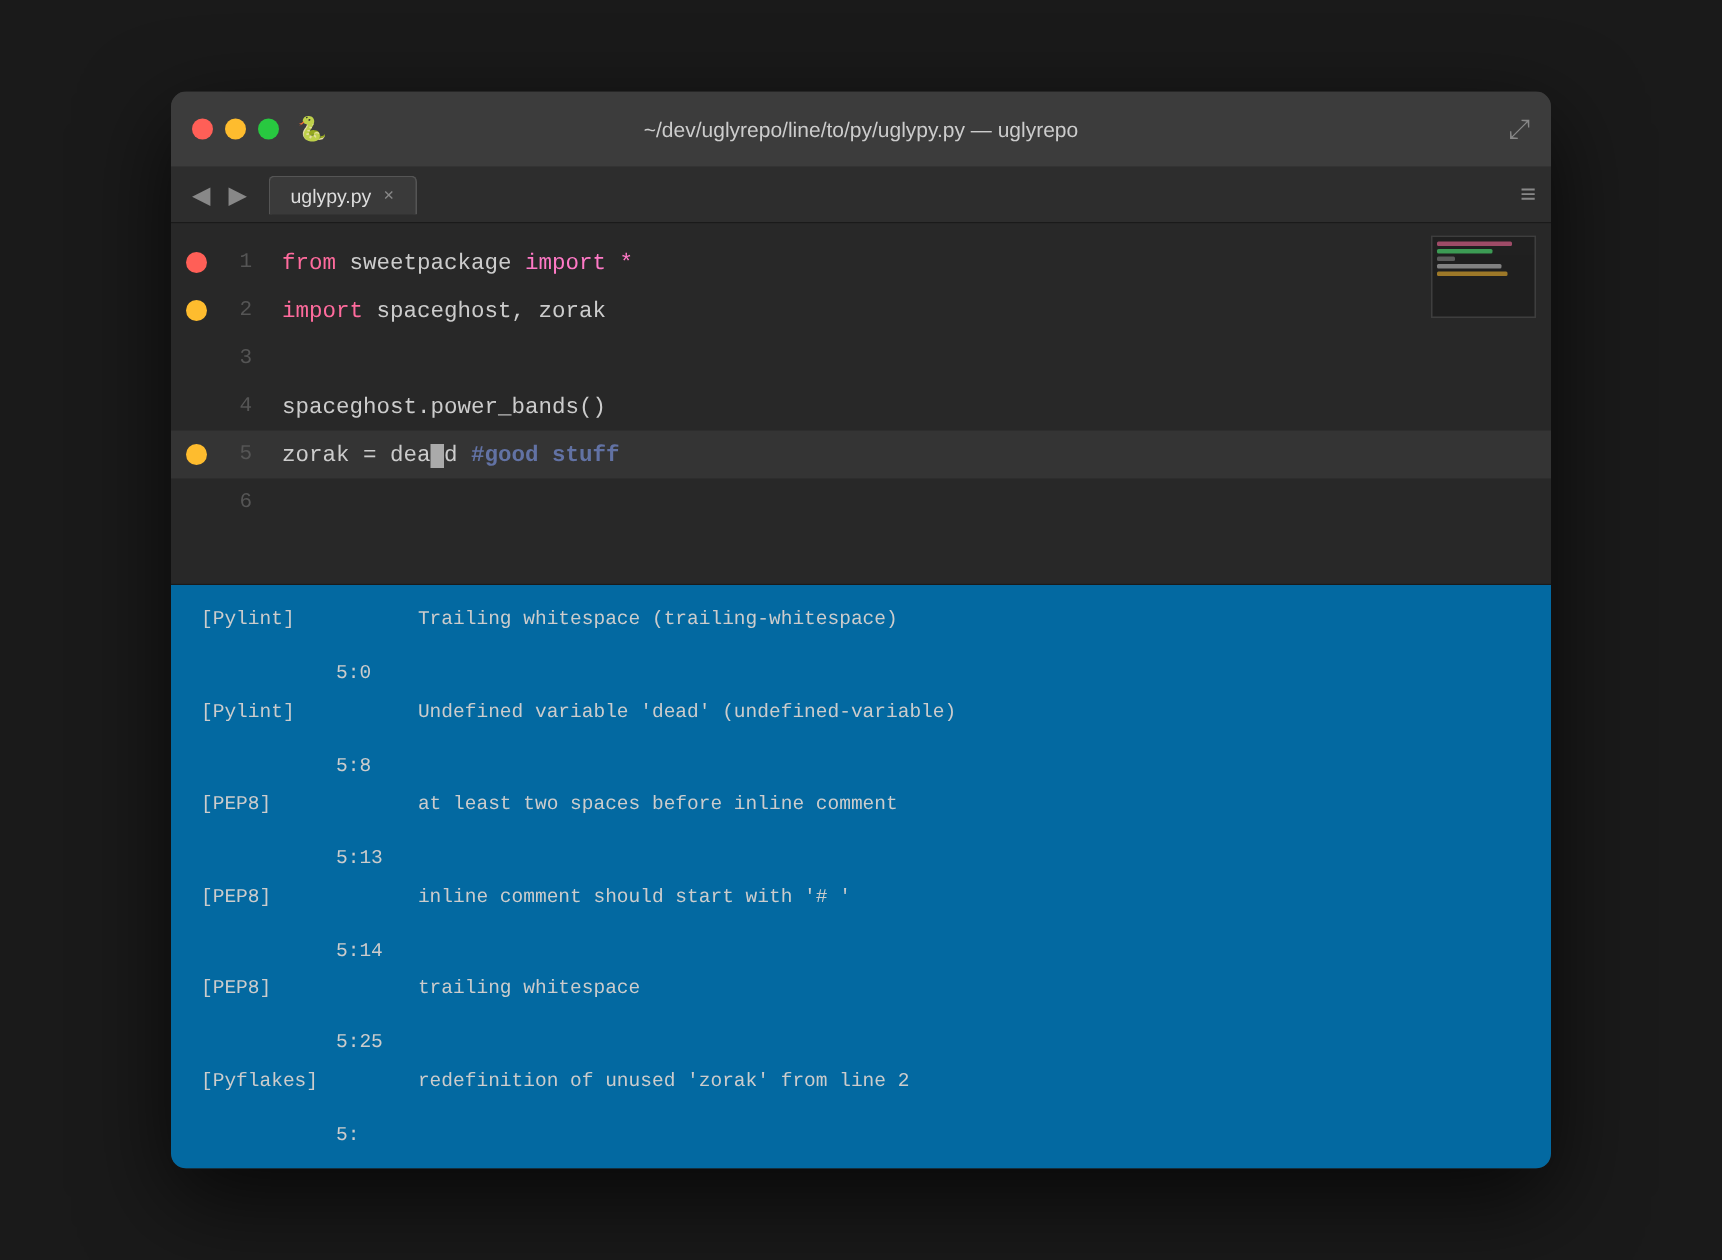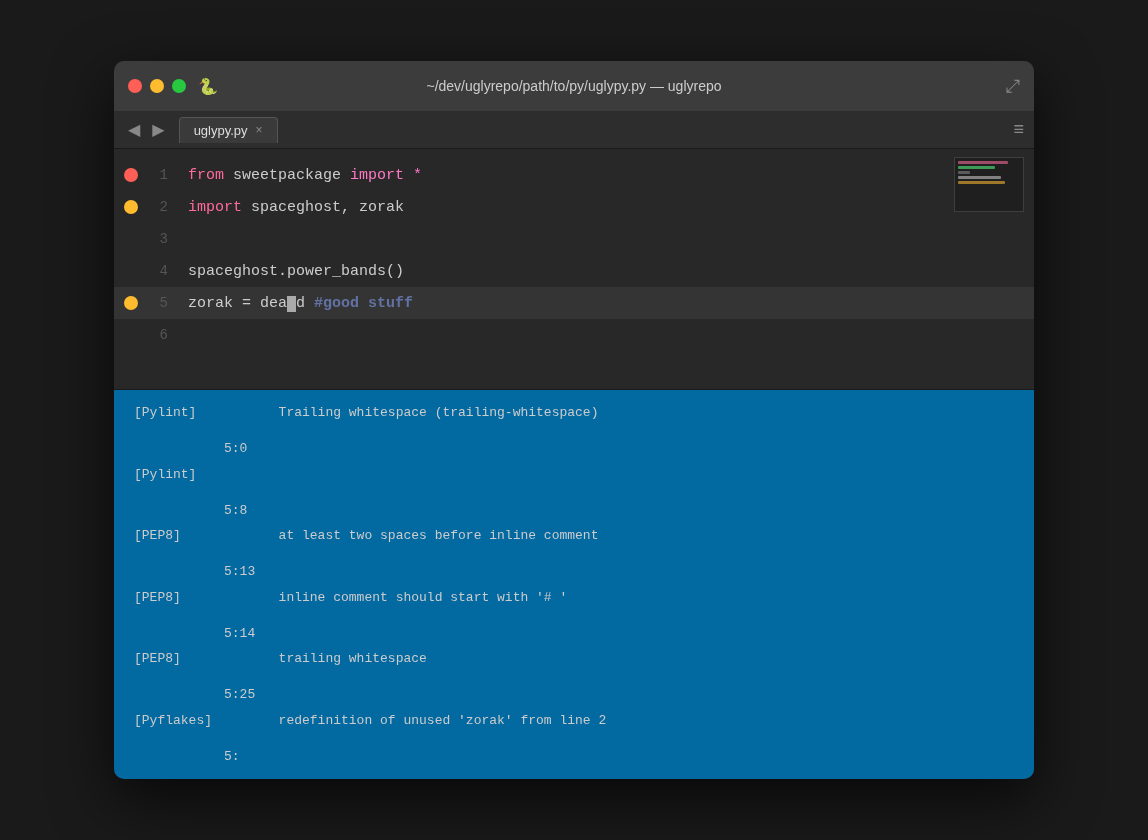--- a/index.html
+++ b/index.html
@@ -225,21 +225,21 @@
 
 <div class="window">
 
   <div class="titlebar">
     <div class="traffic-lights">
       <div class="traffic-light tl-close"></div>
       <div class="traffic-light tl-minimize"></div>
       <div class="traffic-light tl-maximize"></div>
     </div>
     <span class="titlebar-icon">🐍</span>
-    <span class="titlebar-title">~/dev/uglyrepo/path/to/py/uglypy.py — uglyrepo</span>
+    <span class="titlebar-title">~/dev/uglyrepo/line/to/py/uglypy.py — uglyrepo</span>
     <span class="titlebar-expand">⤢</span>
   </div>
 
   <div class="tab-bar">
     <div class="tab-nav">
       <span class="tab-nav-btn">◀</span>
       <span class="tab-nav-btn">▶</span>
     </div>
     <div class="tab">
       <span>uglypy.py</span>
@@ -320,20 +320,21 @@
 
   <div class="output-panel">
     <div class="output-line">
       <span class="out-tool">[Pylint]&nbsp;&nbsp;&nbsp;</span>
       <span class="out-loc">5:0&nbsp;&nbsp;&nbsp;&nbsp;</span>
       <span class="out-msg">Trailing whitespace (trailing-whitespace)</span>
     </div>
     <div class="output-line">
       <span class="out-tool">[Pylint]&nbsp;&nbsp;&nbsp;</span>
       <span class="out-loc">5:8&nbsp;&nbsp;&nbsp;&nbsp;</span>
+      <span class="out-msg">Undefined variable 'dead' (undefined-variable)</span>
     </div>
     <div class="output-line">
       <span class="out-tool">[PEP8]&nbsp;&nbsp;&nbsp;&nbsp;</span>
       <span class="out-loc">5:13&nbsp;&nbsp;&nbsp;</span>
       <span class="out-msg">at least two spaces before inline comment</span>
     </div>
     <div class="output-line">
       <span class="out-tool">[PEP8]&nbsp;&nbsp;&nbsp;&nbsp;</span>
       <span class="out-loc">5:14&nbsp;&nbsp;&nbsp;</span>
       <span class="out-msg">inline comment should start with '# '</span>

